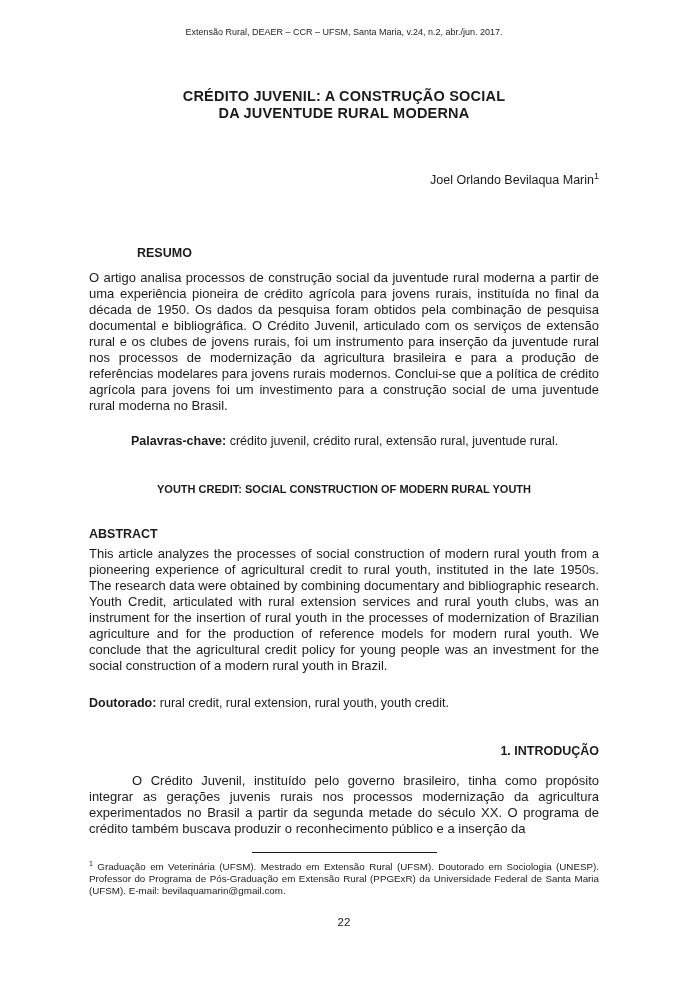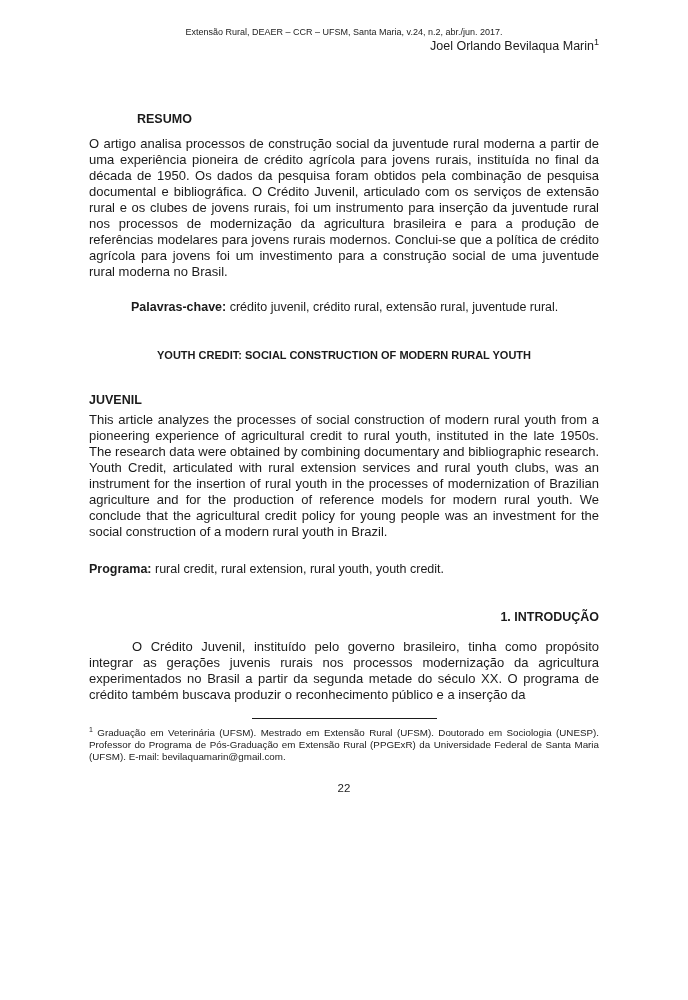--- a/index.html
+++ b/index.html
@@ -27,20 +27,21 @@
   }
   .article-title {
     margin-top: 50px;
     text-align: center;
     font-weight: bold;
     font-size: 14.5px;
     line-height: 16.5px;
     letter-spacing: 0.2px;
   }
   .author-line {
+    margin-top: 51px;
     text-align: right;
     font-size: 12.5px;
     line-height: 16px;
   }
   .author-line sup {
     font-size: 9px;
     line-height: 0;
   }
   .section-heading {
     font-weight: bold;
@@ -100,41 +101,45 @@
     line-height: 14px;
   }
 </style>
 </head>
 <body>
 
 <div class="page">
 
   <div class="journal-header">Extensão Rural, DEAER – CCR – UFSM, Santa Maria, v.24, n.2, abr./jun. 2017.</div>
 
+  <div class="article-title">
+    <div>CRÉDITO JUVENIL: A CONSTRUÇÃO SOCIAL</div>
+    <div>DA JUVENTUDE RURAL MODERNA</div>
+  </div>
 
   <div class="author-line">
     <span>Joel Orlando Bevilaqua Marin</span><sup>1</sup>
   </div>
 
   <div class="section-heading resumo-heading">RESUMO</div>
 
   <div class="body-para resumo-para">O artigo analisa processos de construção social da juventude rural moderna a partir de uma experiência pioneira de crédito agrícola para jovens rurais, instituída no final da década de 1950. Os dados da pesquisa foram obtidos pela combinação de pesquisa documental e bibliográfica. O Crédito Juvenil, articulado com os serviços de extensão rural e os clubes de jovens rurais, foi um instrumento para inserção da juventude rural nos processos de modernização da agricultura brasileira e para a produção de referências modelares para jovens rurais modernos. Conclui-se que a política de crédito agrícola para jovens foi um investimento para a construção social de uma juventude rural moderna no Brasil.</div>
 
   <div class="keywords-line palavras-line">
     <span class="keywords-label">Palavras-chave:</span><span> crédito juvenil, crédito rural, extensão rural, juventude rural.</span>
   </div>
 
   <div class="english-title">YOUTH CREDIT: SOCIAL CONSTRUCTION OF MODERN RURAL YOUTH</div>
 
-  <div class="section-heading abstract-heading">JUVENIL</div>
+  <div class="section-heading abstract-heading">ABSTRACT</div>
 
   <div class="body-para abstract-para">This article analyzes the processes of social construction of modern rural youth from a pioneering experience of agricultural credit to rural youth, instituted in the late 1950s. The research data were obtained by combining documentary and bibliographic research. Youth Credit, articulated with rural extension services and rural youth clubs, was an instrument for the insertion of rural youth in the processes of modernization of Brazilian agriculture and for the production of reference models for modern rural youth. We conclude that the agricultural credit policy for young people was an investment for the social construction of a modern rural youth in Brazil.</div>
 
   <div class="keywords-line keywords-en-line">
-    <span class="keywords-label">Programa:</span><span> rural credit, rural extension, rural youth, youth credit.</span>
+    <span class="keywords-label">Doutorado:</span><span> rural credit, rural extension, rural youth, youth credit.</span>
   </div>
 
   <div class="section-heading intro-heading">1. INTRODUÇÃO</div>
 
   <div class="body-para intro-para">O Crédito Juvenil, instituído pelo governo brasileiro, tinha como propósito integrar as gerações juvenis rurais nos processos modernização da agricultura experimentados no Brasil a partir da segunda metade do século XX. O programa de crédito também buscava produzir o reconhecimento público e a inserção da</div>
 
   <hr class="footnote-rule">
 
   <div class="footnote">
     <sup>1</sup><span> Graduação em Veterinária (UFSM). Mestrado em Extensão Rural (UFSM). Doutorado em Sociologia (UNESP). Professor do Programa de Pós-Graduação em Extensão Rural (PPGExR) da Universidade Federal de Santa Maria (UFSM). E-mail: bevilaquamarin@gmail.com.</span>

